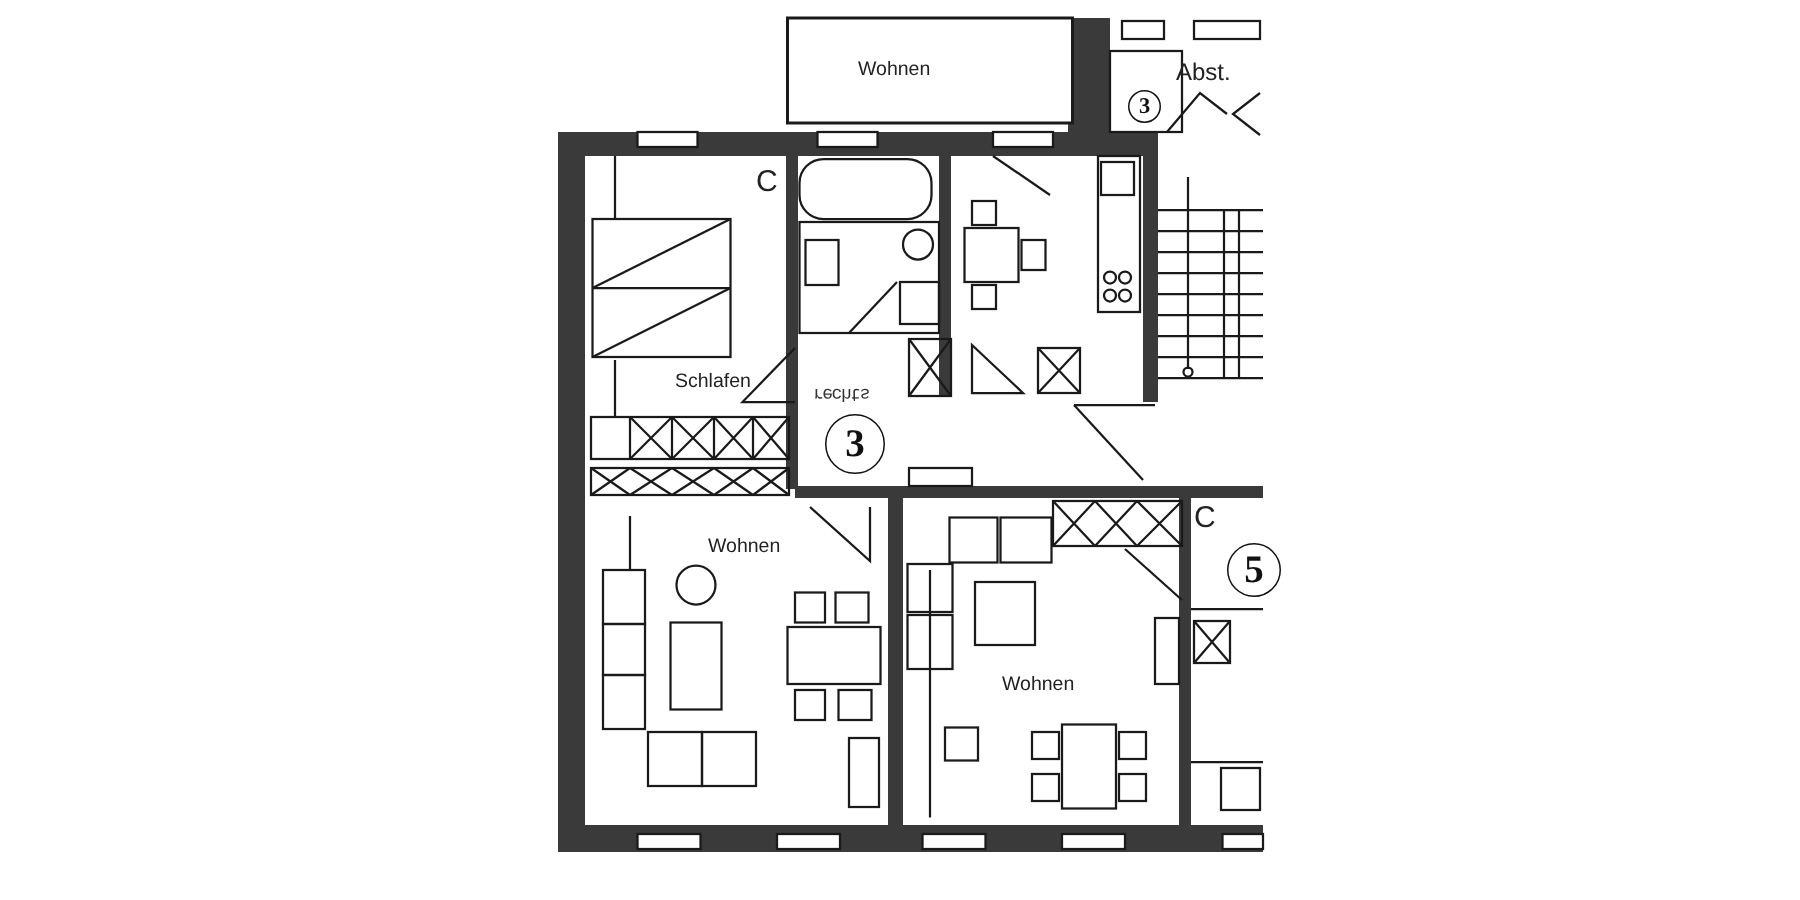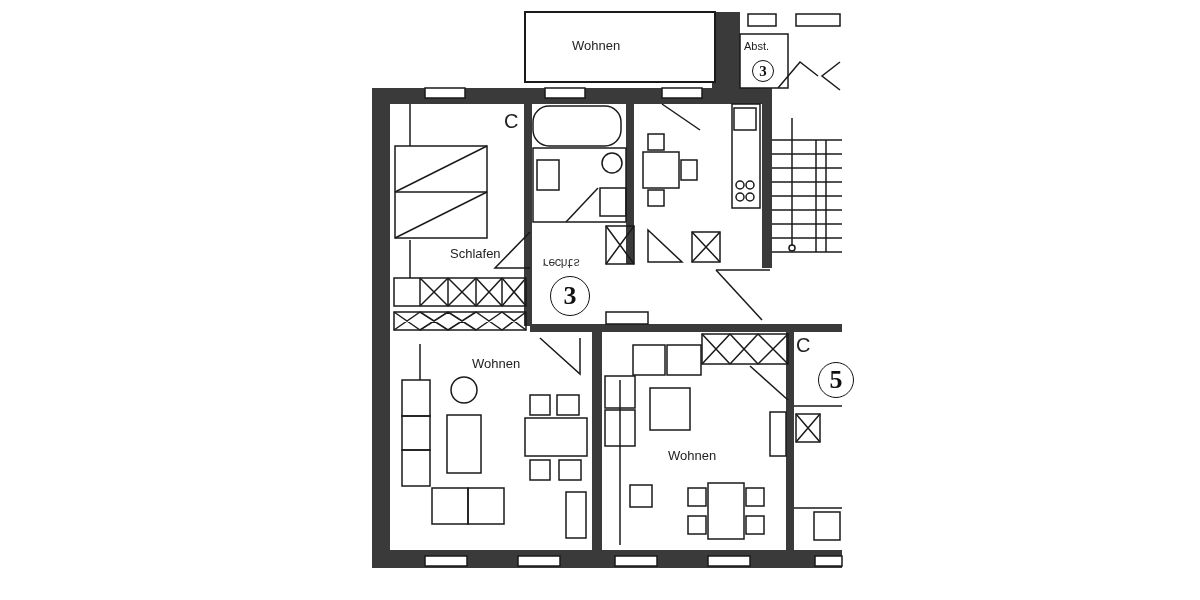--- a/index.html
+++ b/index.html
@@ -147,21 +147,21 @@
 
     <rect x="796" y="414" width="24" height="28"></rect>
     <path d="M796 414 L820 442 M820 414 L796 442"></path>
     <rect x="814" y="512" width="26" height="28"></rect>
     <line x1="794" y1="406" x2="842" y2="406"></line>
     <line x1="794" y1="508" x2="842" y2="508"></line>
   </g>
 </svg>
 
 <div class="lbl" style="left:572px;top:38px;">Wohnen</div>
-<div class="lbl" style="left:744px;top:40px;font-size:11px;">Abst.</div>
+<div class="lbl" style="left:784px;top:40px;font-size:16px;">Abst.</div>
 <div class="num" style="left:752px;top:60px;width:20px;height:20px;font-size:15px;">3</div>
 <div class="lbl" style="left:421px;top:246px;margin-left:29px;">Schlafen</div>
 <div class="hand" style="left:542px;top:255px;">rechts</div>
 <div class="num" style="left:550px;top:276px;width:38px;height:38px;font-size:26px;">3</div>
 <div class="lbl" style="left:472px;top:356px;">Wohnen</div>
 <div class="lbl" style="left:668px;top:448px;">Wohnen</div>
 <div class="num" style="left:818px;top:362px;width:34px;height:34px;font-size:26px;">5</div>
 <div class="lbl" style="left:504px;top:110px;font-size:20px;">C</div>
 <div class="lbl" style="left:796px;top:334px;font-size:20px;">C</div>
 

